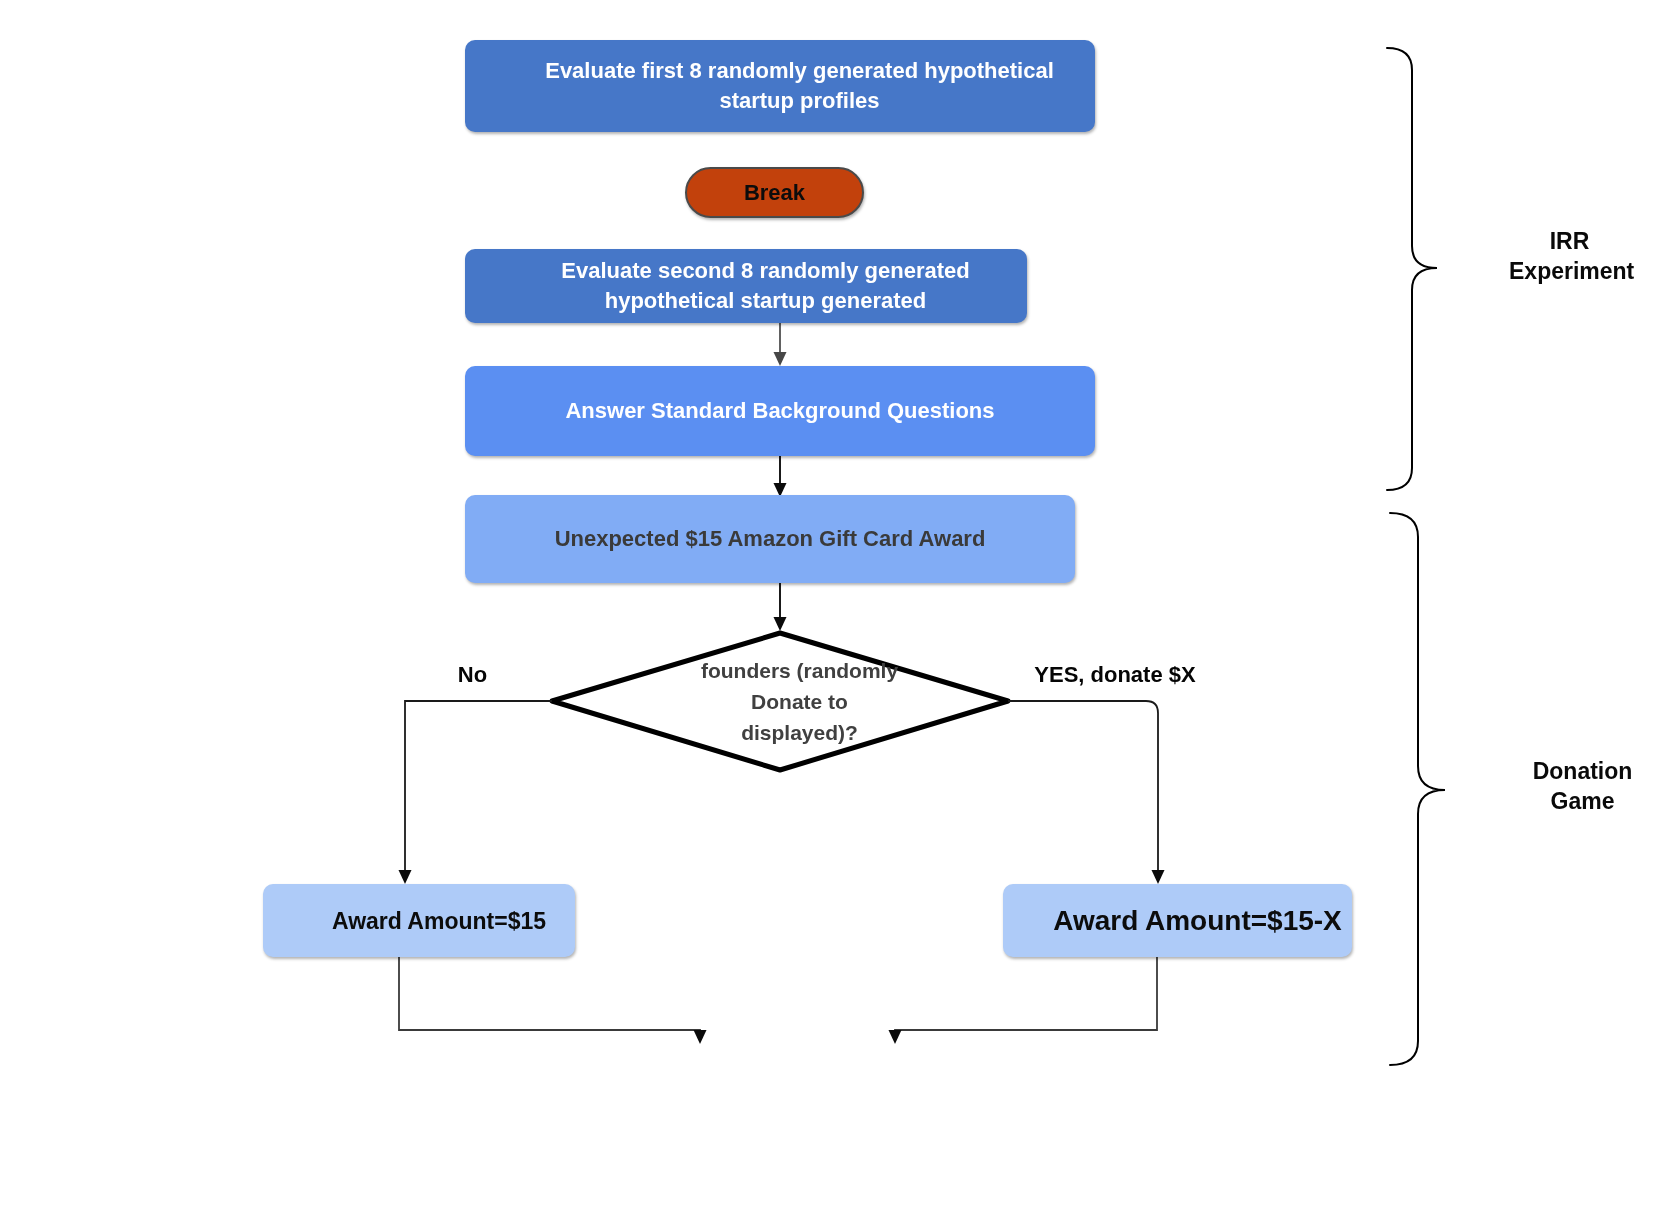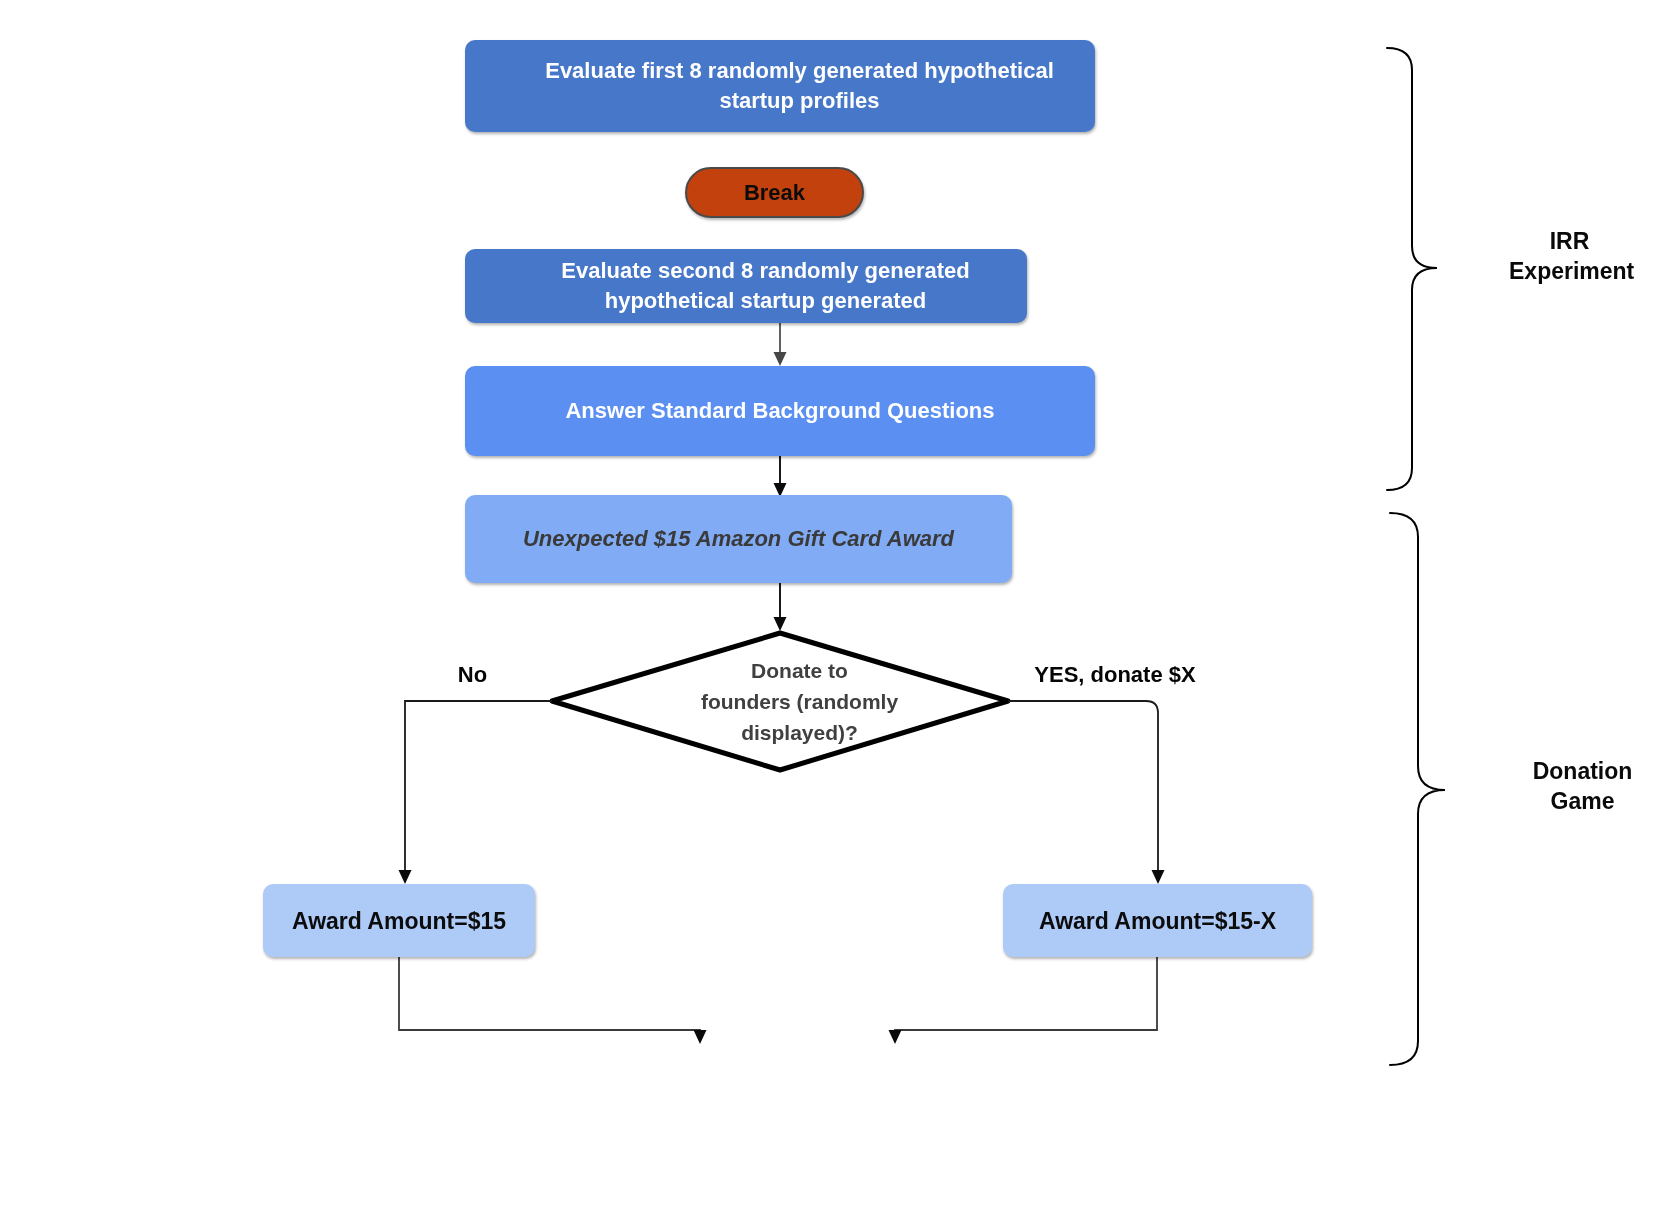--- a/index.html
+++ b/index.html
@@ -10,21 +10,21 @@
   .connectors{position:absolute;left:0;top:0;width:1660px;height:1220px;pointer-events:none;}
   .node{
     position:absolute;display:flex;align-items:center;justify-content:center;
     text-align:center;font-weight:bold;border-radius:10px;
     box-shadow:1px 2px 3px rgba(0,0,0,0.30);
     line-height:30px;
   }
   .blue-dark{background:#4677C8;color:#ffffff;font-size:22px;}
   .blue-mid{background:#5B8FF2;color:#ffffff;font-size:22px;}
   .blue-soft{background:#81ACF5;color:#3A3A3A;font-size:22px;}
-  .blue-light{background:#AECBF8;color:#0c0c0c;font-size:22px;}
+  .blue-light{background:#AECBF8;color:#0c0c0c;font-size:22px;padding-left:40px;}
   .oval{
     position:absolute;display:flex;align-items:center;justify-content:center;
     background:#c2410c;border:2px solid #4A4A4A;border-radius:26px;
     font-weight:bold;font-size:22px;color:#0c0c0c;
     box-shadow:1px 2px 3px rgba(0,0,0,0.30);
   }
   .diamond-text{
     position:absolute;text-align:center;font-weight:bold;color:#404040;
     font-size:21px;line-height:31px;
   }
@@ -100,37 +100,37 @@
     <div>
       <span>Evaluate second 8 randomly generated</span>
       <span>hypothetical startup generated</span>
     </div>
   </div>
 
   <div class="node blue-mid" style="left:465px;top:366px;width:630px;height:90px;">
     <span>Answer Standard Background Questions</span>
   </div>
 
-  <div class="node blue-soft" style="left:465px;top:495px;width:547px;height:88px;font-style:italic;">
+  <div class="node blue-soft" style="left:465px;top:495px;width:610px;height:88px;">
     <span>Unexpected $15 Amazon Gift Card Award</span>
   </div>
 
   <div class="diamond-text lines" style="left:630px;top:655px;width:300px;">
+    <span>founders (randomly</span>
     <span>Donate to</span>
-    <span>founders (randomly</span>
     <span>displayed)?</span>
   </div>
 
   <div class="edge-label" style="left:430px;top:662px;width:85px;">No</div>
   <div class="edge-label" style="left:1015px;top:662px;width:200px;">YES, donate $X</div>
 
   <div class="node blue-light" style="left:263px;top:884px;width:272px;height:73px;font-size:23px;">
     <span>Award Amount=$15</span>
   </div>
-  <div class="node blue-light" style="left:1003px;top:884px;width:309px;height:73px;font-size:23px;">
+  <div class="node blue-light" style="left:1003px;top:884px;width:309px;height:73px;font-size:28px;">
     <span>Award Amount=$15-X</span>
   </div>
 
 
   <div class="brace-label lines" style="left:1470px;top:226px;width:160px;">
     <span>IRR</span>
     <span>Experiment</span>
   </div>
   <div class="brace-label lines" style="left:1483px;top:756px;width:160px;">
     <span>Donation</span>

